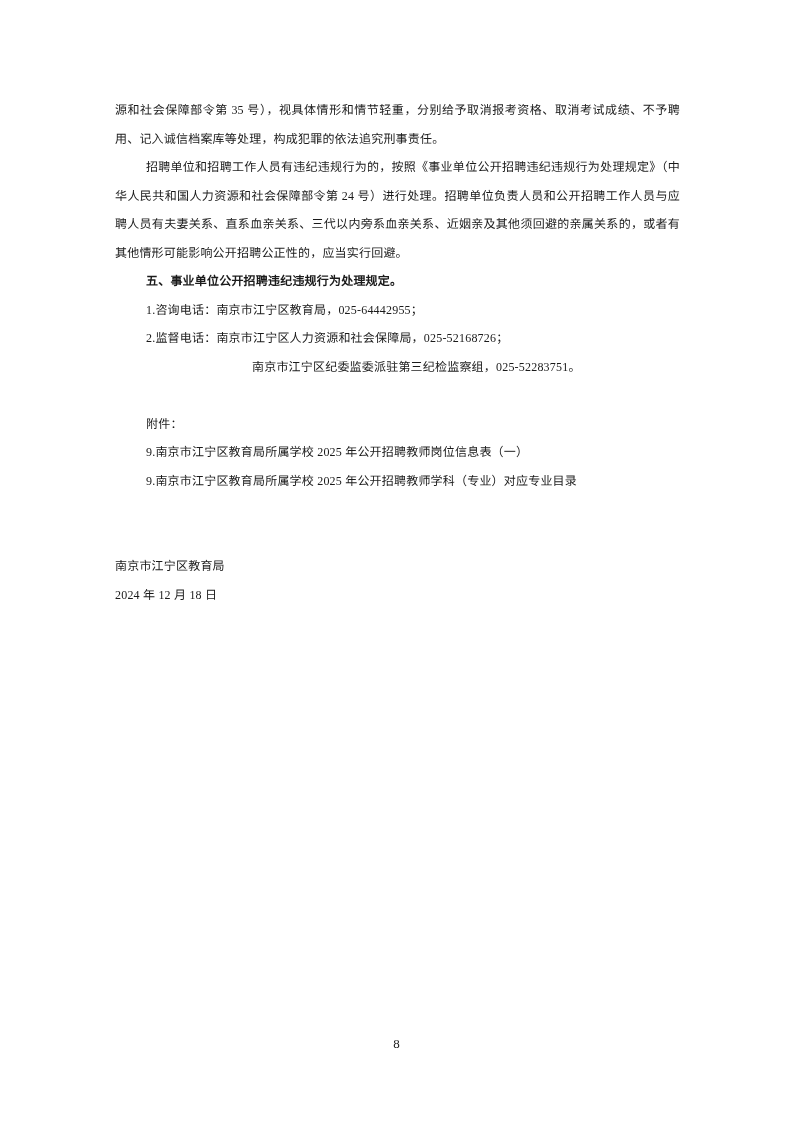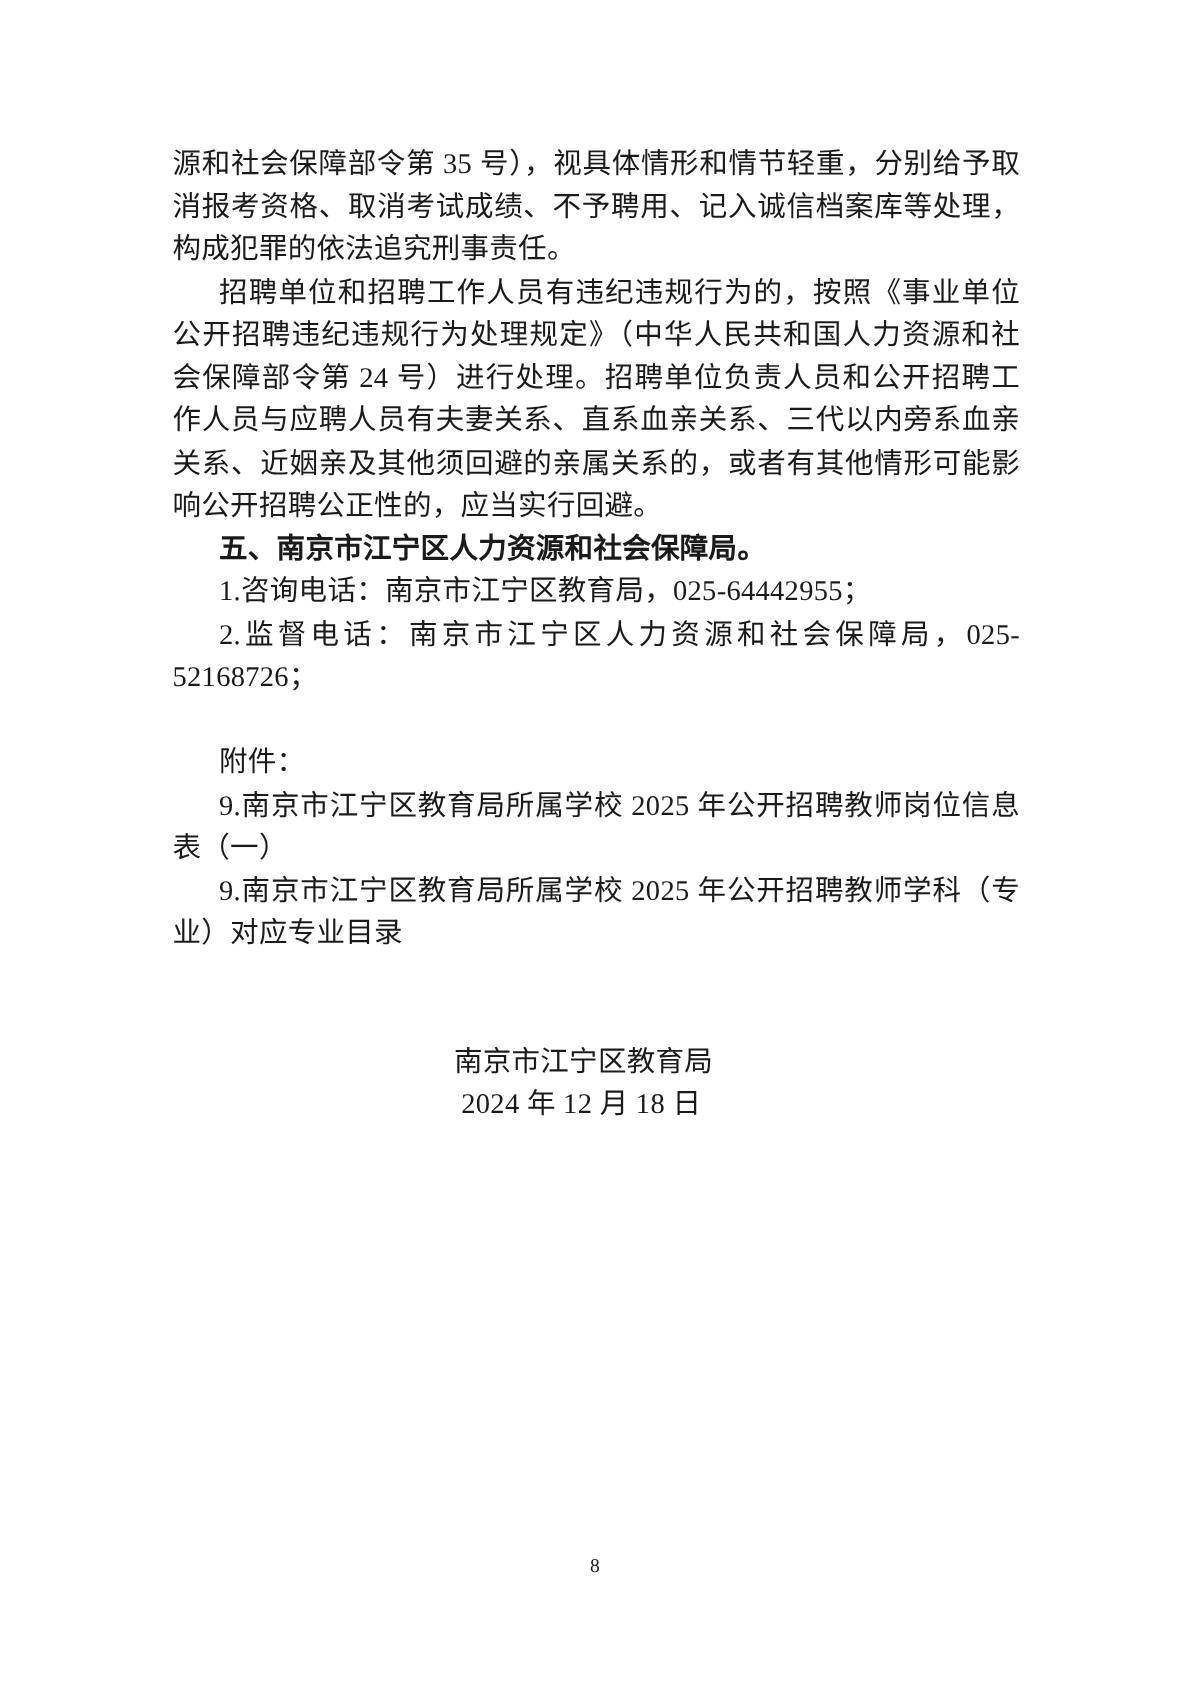--- a/index.html
+++ b/index.html
@@ -14,42 +14,42 @@
     margin: 0 auto;
     background: #ffffff;
     box-sizing: border-box;
     padding: 96px 113px 0 115px;
     font-family: "Liberation Serif", "DejaVu Serif", serif;
     color: #1a1a1a;
     overflow: hidden;
   }
   .line {
     margin: 0;
-    font-size: 19px;
+    font-size: 12px;
     line-height: 28.5px;
     text-align: justify;
     letter-spacing: 0.2px;
   }
   .indent {
     text-indent: 31px;
   }
   .heading {
     font-family: "Liberation Sans", "DejaVu Sans", sans-serif;
     font-weight: bold;
     text-align: left;
   }
   .cont-indent {
     text-indent: 137px;
     text-align: left;
   }
   .spacer {
     height: 28.5px;
   }
   .sig {
-    text-align: center;
+    text-align: left;
   }
   .sig-issuer {
     padding-right: 17px;
   }
   .sig-date {
     padding-right: 20px;
   }
   .page-number {
     position: absolute;
     left: 0;
@@ -63,27 +63,28 @@
 </style>
 </head>
 <body>
 
 <div class="page">
 
   <p class="line">源和社会保障部令第 35 号），视具体情形和情节轻重，分别给予取消报考资格、取消考试成绩、不予聘用、记入诚信档案库等处理，构成犯罪的依法追究刑事责任。</p>
 
   <p class="line indent">招聘单位和招聘工作人员有违纪违规行为的，按照《事业单位公开招聘违纪违规行为处理规定》（中华人民共和国人力资源和社会保障部令第 24 号）进行处理。招聘单位负责人员和公开招聘工作人员与应聘人员有夫妻关系、直系血亲关系、三代以内旁系血亲关系、近姻亲及其他须回避的亲属关系的，或者有其他情形可能影响公开招聘公正性的，应当实行回避。</p>
 
-  <p class="line indent heading">五、南京市江宁区人力资源和社会保障局。</p>
+  <p class="line indent heading">五、事业单位公开招聘违纪违规行为处理规定。</p>
 
 
   <p class="line indent">1.咨询电话：南京市江宁区教育局，025-64442955；</p>
 
   <p class="line indent">2.监督电话：南京市江宁区人力资源和社会保障局，025-52168726；</p>
 
+  <p class="line cont-indent">南京市江宁区纪委监委派驻第三纪检监察组，025-52283751。</p>
 
   <div class="spacer"></div>
 
   <p class="line indent">附件：</p>
 
   <p class="line indent">9.南京市江宁区教育局所属学校 2025 年公开招聘教师岗位信息表（一）</p>
 
 
   <p class="line indent">9.南京市江宁区教育局所属学校 2025 年公开招聘教师学科（专业）对应专业目录</p>
 

